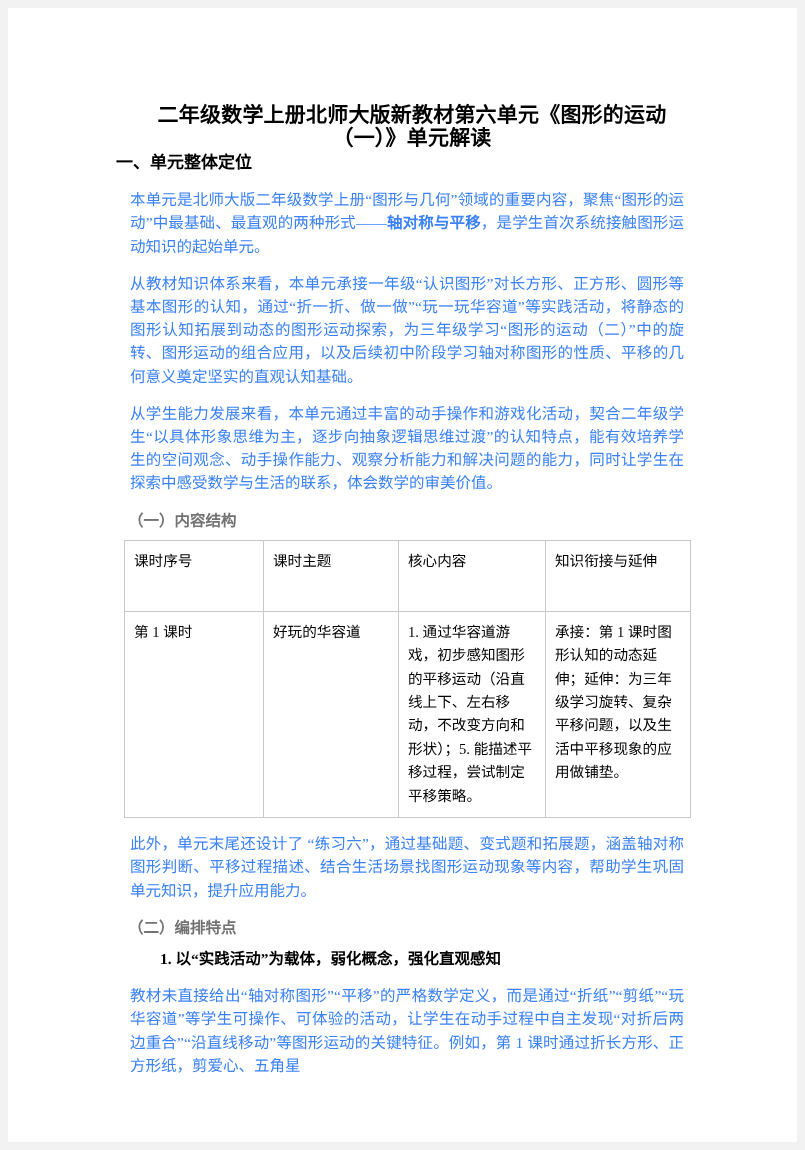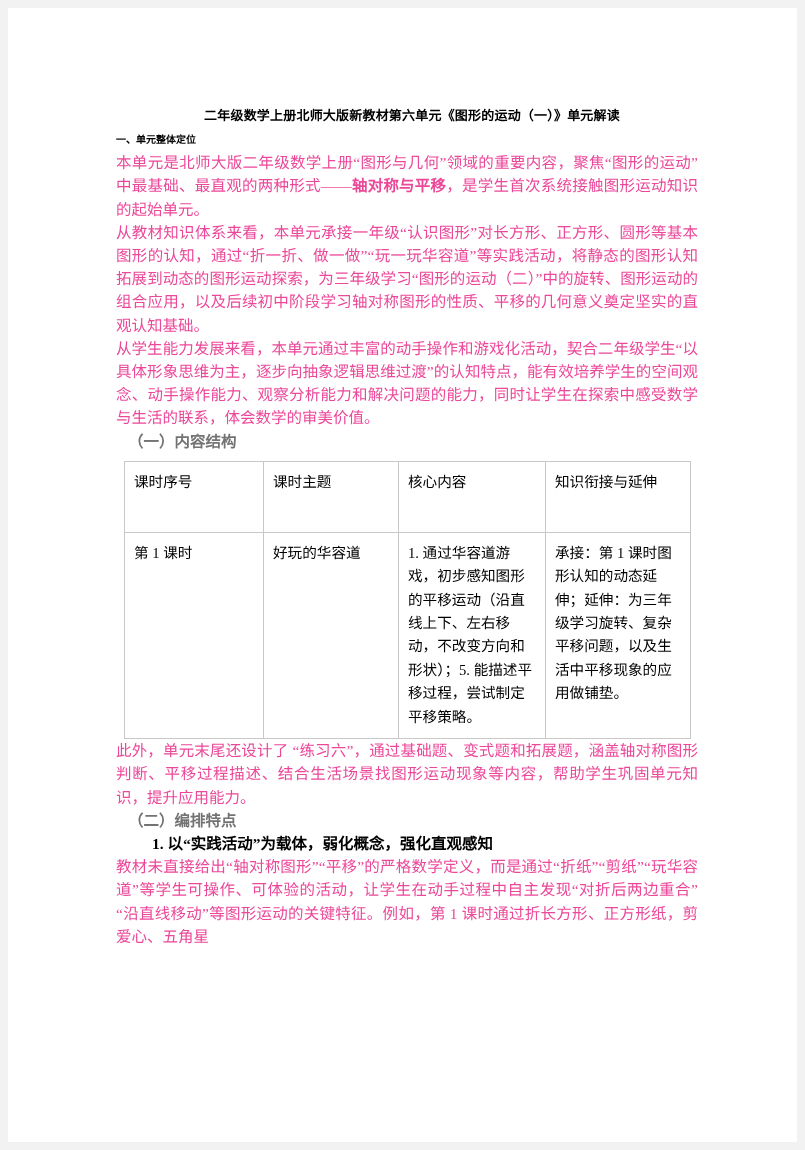--- a/index.html
+++ b/index.html
@@ -25,55 +25,55 @@
   }
   .content {
     position: absolute;
     left: 108px;
     top: 96px;
     width: 582px;
   }
   .doc-title {
     text-align: center;
     font-weight: bold;
-    font-size: 13px;
+    font-size: 21px;
     line-height: 23px;
     letter-spacing: 0.2px;
     color: #000;
     margin: 0 0 1px 0;
     padding-left: 10px;
   }
   .h-section {
     font-weight: bold;
-    font-size: 10px;
+    font-size: 17px;
     line-height: 23.2px;
     color: #000;
     margin: 0;
   }
   .h-sub {
     font-weight: bold;
     font-size: 15.5px;
     line-height: 23.2px;
     color: #737373;
     margin: 0;
     padding-left: 12px;
   }
   .h-num {
     font-weight: bold;
     font-size: 15.5px;
     line-height: 23.2px;
     color: #000;
-    margin: 0;
+    margin: 8px;
     padding-left: 36px;
   }
   p.body-text {
     font-size: 15.5px;
     line-height: 23.2px;
-    color: #ec4899;
-    margin: 0;
+    color: #3b82f6;
+    margin: 14px;
     text-align: justify;
     text-justify: inter-ideograph;
     word-break: break-all;
   }
   .bold-inline { font-weight: bold; }
 
   table.unit-table {
     border-collapse: collapse;
     width: 566px;
     margin: 8px 0 0 8px;

